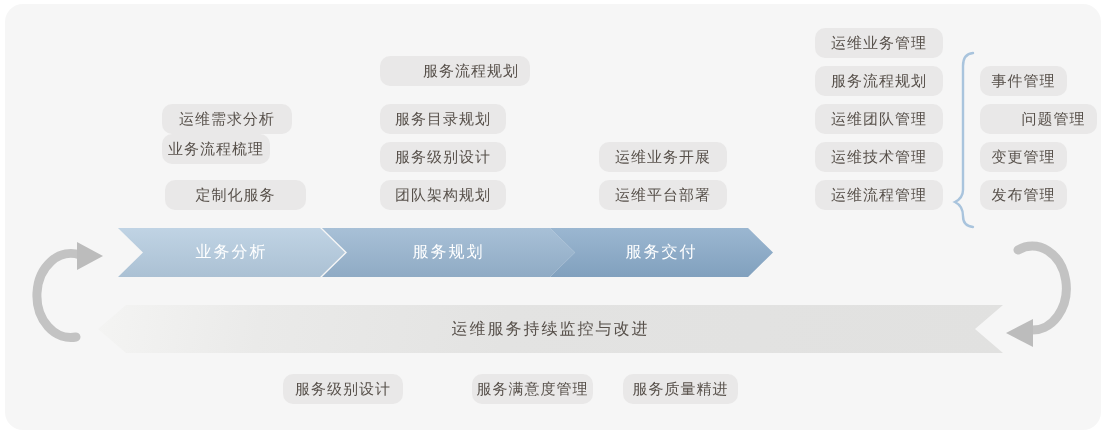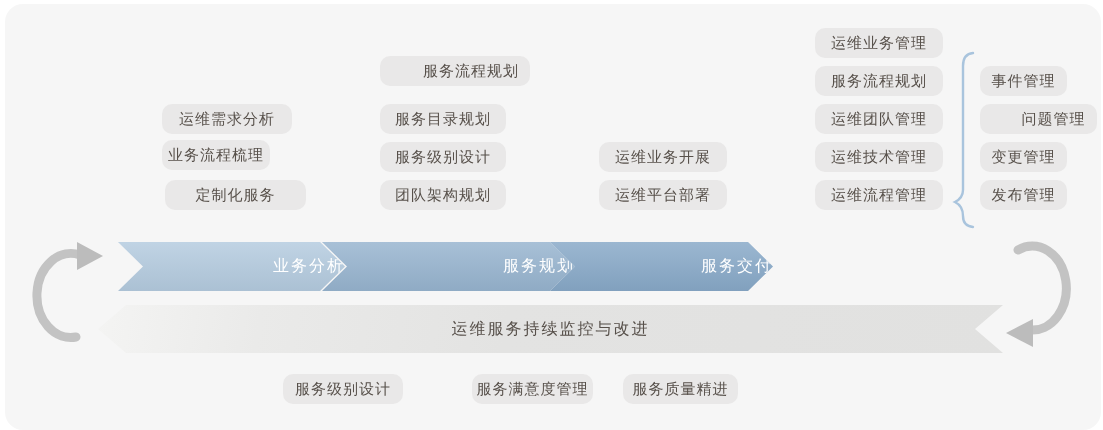--- a/index.html
+++ b/index.html
@@ -10,43 +10,43 @@
   .canvas{
     position:absolute;left:5px;top:4px;right:2px;bottom:0;
     background:#f6f6f6;border-radius:18px;
   }
   .tag{
     position:absolute;height:30px;background:#e9e8e8;border-radius:10px;
     display:flex;align-items:center;justify-content:center;
     color:#57504a;font-size:15px;white-space:nowrap;letter-spacing:1px;
   }
   .chev{
-    position:absolute;top:242px;height:49px;
-    display:flex;align-items:center;justify-content:flex-end;
+    position:absolute;top:228px;height:49px;
+    display:flex;align-items:center;justify-content:center;
     color:#ffffff;font-size:16px;letter-spacing:2px;
     clip-path:polygon(25px 50%,0 0,calc(100% - 25px) 0,100% 50%,calc(100% - 25px) 100%,0 100%);
     background-image:linear-gradient(rgba(255,255,255,.16),rgba(0,0,0,.05));
   }
   .band{
     position:absolute;left:98px;top:305px;width:905px;height:48px;
     clip-path:polygon(0 50%,28px 0,100% 0,calc(100% - 28px) 50%,100% 100%,28px 100%);
     background:linear-gradient(100deg,#f4f4f3 0%,#eaeae9 18%,#e3e3e2 45%,#e1e1e0 100%);
     display:flex;align-items:center;justify-content:center;
     color:#57504a;font-size:16px;letter-spacing:2px;
   }
   svg{position:absolute;overflow:visible;}
 </style>
 </head>
 <body>
 
 <div class="stage">
   <div class="canvas"></div>
 
   <div class="tag" style="left:162px;top:104px;width:130px;">运维需求分析</div>
-  <div class="tag" style="left:162px;top:140px;width:108px;text-align:right;">业务流程梳理</div>
+  <div class="tag" style="left:162px;top:134px;width:108px;text-align:right;">业务流程梳理</div>
   <div class="tag" style="left:165px;top:180px;width:141px;">定制化服务</div>
 
   <div class="tag" style="left:380px;top:56px;width:118px;padding-left:32px;">服务流程规划</div>
   <div class="tag" style="left:380px;top:142px;width:126px;">服务级别设计</div>
   <div class="tag" style="left:380px;top:104px;width:126px;">服务目录规划</div>
   <div class="tag" style="left:380px;top:180px;width:126px;">团队架构规划</div>
 
   <div class="tag" style="left:599px;top:142px;width:128px;">运维业务开展</div>
   <div class="tag" style="left:599px;top:180px;width:128px;">运维平台部署</div>
 

